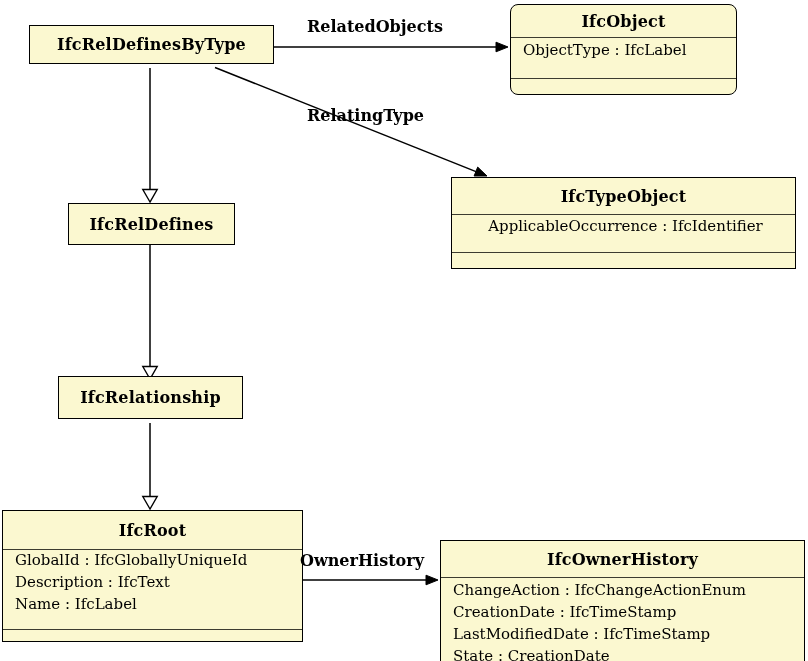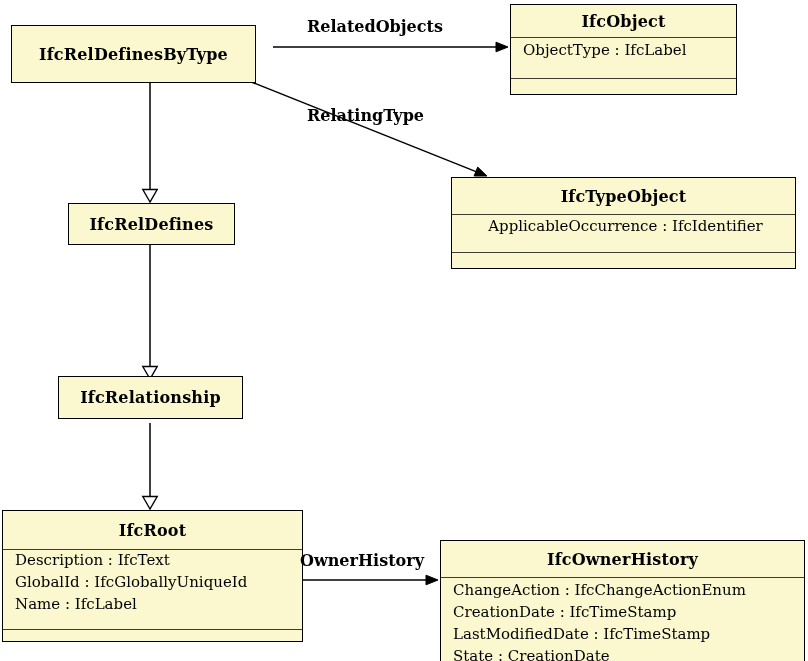--- a/index.html
+++ b/index.html
@@ -53,22 +53,22 @@
   }
   .uml-empty { flex: 1; }
   .edge-label {
     position: absolute;
     font-size: 16px;
     font-weight: bold;
     text-align: left;
     white-space: nowrap;
   }
   
-  #n-reldefinesbytype { left: 11px;  top: 25px;  width: 245px; height: 58px; }
-  #n-object           { left: 510px; top: 4px;   width: 227px; height: 91px; }
+  #n-reldefinesbytype { left: 29px;  top: 25px;  width: 245px; height: 39px; }
+  #n-object           { left: 510px; top: 4px;   width: 227px; height: 91px; border-radius: 8px; }
   #n-typeobject       { left: 451px; top: 177px; width: 345px; height: 92px; text-align: center; }
   #n-reldefines       { left: 68px;  top: 203px; width: 167px; height: 42px; }
   #n-relationship     { left: 58px;  top: 376px; width: 185px; height: 43px; }
   #n-root             { left: 2px;   top: 510px; width: 301px; height: 132px; }
   #n-ownerhistory     { left: 440px; top: 497px; width: 365px; height: 160px; margin-top: 43px; }
   #n-object .uml-title       { height: 32px; }
   #n-object .uml-attrs       { height: 41px; }
   #n-typeobject .uml-title   { height: 36px; }
   #n-typeobject .uml-attrs   { height: 38px; }
   #n-root .uml-title         { height: 38px; }
@@ -130,22 +130,22 @@
     <div class="uml-title">IfcRelDefines</div>
   </div>
 
   <div class="node single" id="n-relationship">
     <div class="uml-title">IfcRelationship</div>
   </div>
 
   <div class="node" id="n-root">
     <div class="uml-title comp">IfcRoot</div>
     <div class="uml-attrs">
+      <div>GlobalId : IfcGloballyUniqueId</div>
       <div>Description : IfcText</div>
-      <div>GlobalId : IfcGloballyUniqueId</div>
       <div>Name : IfcLabel</div>
     </div>
     <div class="uml-empty"></div>
   </div>
 
   <div class="node" id="n-ownerhistory">
     <div class="uml-title comp">IfcOwnerHistory</div>
     <div class="uml-attrs">
       <div>ChangeAction : IfcChangeActionEnum</div>
       <div>CreationDate : IfcTimeStamp</div>

